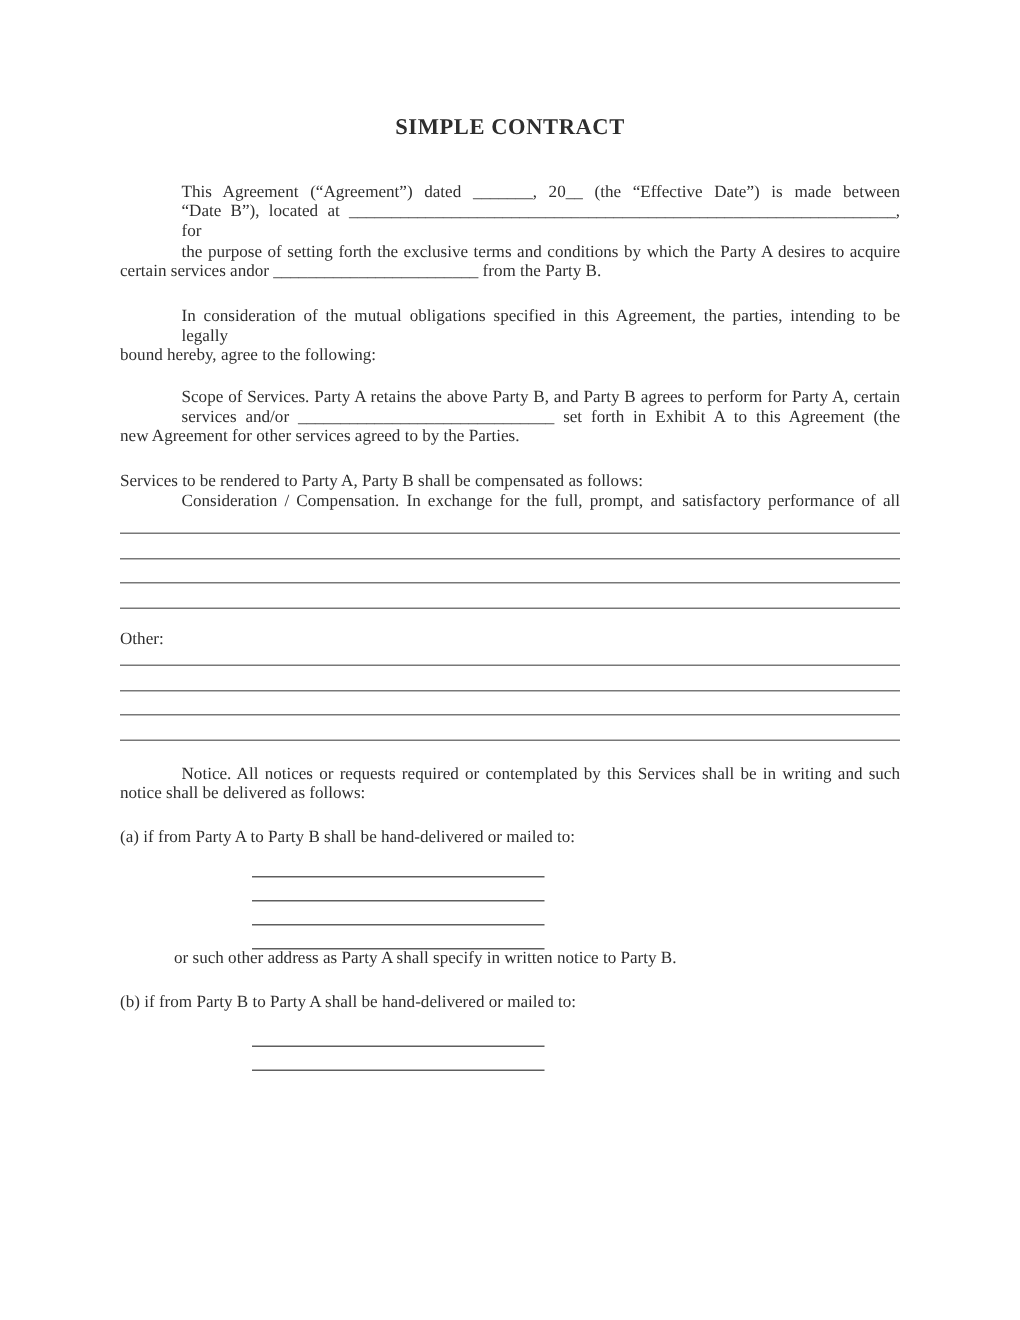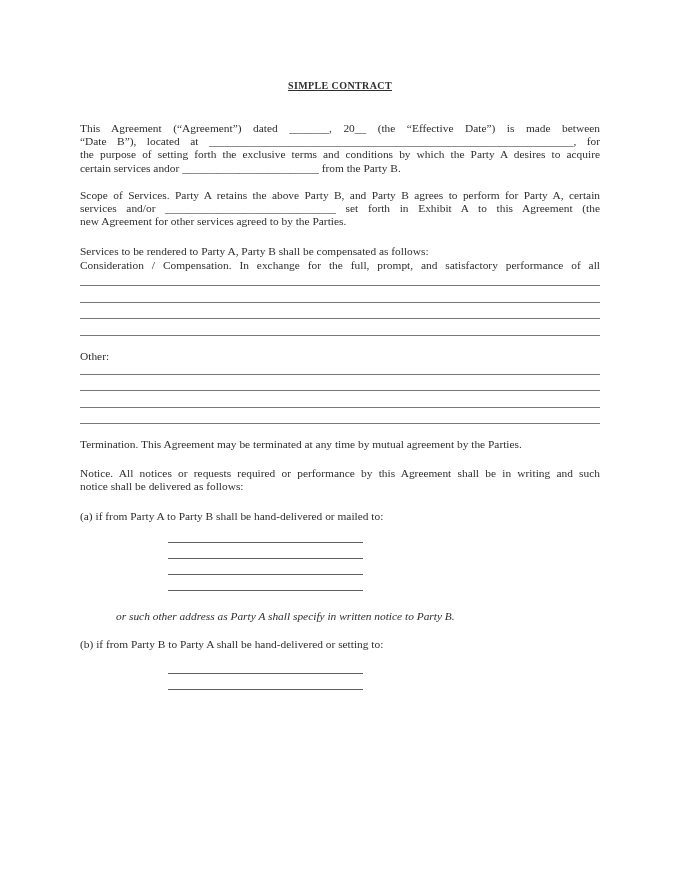--- a/index.html
+++ b/index.html
@@ -9,53 +9,56 @@
     box-sizing:border-box;
     padding:78px 80px 0 80px;
     background:#ffffff;
     font-family:"Liberation Serif", serif;
     font-size:11.4px;
     color:#2e2e2e;
     overflow:hidden;
   }
   .title{
     font-weight:bold;
-    text-decoration:underline;
     text-align:center;
-    font-size:10px;
+    font-size:15px;
     line-height:15px;
     letter-spacing:0.4px;
   }
   .para{margin:0;}
   .ln{line-height:13.2px;min-height:13.2px;}
-  .j{text-align:justify;text-align-last:justify;}
+  .j{text-align:justify;text-align-last:justify;margin-left:41px;}
   .b,.bseg{font-weight:normal;}
   .fillgroup{margin:0;}
   .fill{height:15.5px;border-bottom:1px solid #787878;}
   .fill-s{height:15px;width:195px;margin-left:88px;border-bottom:1px solid #5e5e5e;}
   .mt29{margin-top:29px;} .mt17{margin-top:17px;} .mt14{margin-top:14px;}
-  .mt16{margin-top:16px;} .mt15{margin-top:15px;} .mt19{margin-top:19px;font-style:italic;}
+  .mt16{margin-top:16px;} .mt15{margin-top:15px;} .mt19{}
   .mt7{margin-top:7px;}  .mt4{margin-top:4px;}
   .mtn2{margin-top:-2px;} .mtn5{margin-top:-5px;}
   .indent36{margin-left:36px;}
 </style>
 </head>
 <body>
 
 <div class="page">
 
   <div class="title">SIMPLE CONTRACT</div>
 
   <div class="para mt29">
     <div class="ln j"><span>This Agreement (“Agreement”) dated _______, 20__ (the “Effective Date”) is made between</span></div>
     <div class="ln j"><span>“Date B”), located at ________________________________________________________________, for</span></div>
     <div class="ln j"><span>the purpose of setting forth the exclusive terms and conditions by which the Party A desires to acquire</span></div>
     <div class="ln"><span>certain services andor ________________________ from the Party B.</span></div>
   </div>
 
+  <div class="para mt17">
+    <div class="ln j"><span>In consideration of the mutual obligations specified in this Agreement, the parties, intending to be legally</span></div>
+    <div class="ln"><span>bound hereby, agree to the following:</span></div>
+  </div>
 
   <div class="para mt14">
     <div class="ln j"><span class="bseg">Scope of Services.</span><span> Party A retains the above Party B, and Party B agrees to perform for Party A, certain</span></div>
     <div class="ln j"><span>services and/or ______________________________ set forth in </span><span class="bseg">Exhibit A</span><span> to this Agreement (the</span></div>
     <div class="ln"><span>new Agreement for other services agreed to by the Parties.</span></div>
   </div>
 
   <div class="para mt17">
     <div class="ln"><span>Services to be rendered to Party A, Party B shall be compensated as follows:</span></div>
     <div class="ln j"><span class="bseg">Consideration / Compensation.</span><span> In exchange for the full, prompt, and satisfactory performance of all</span></div>
@@ -72,49 +75,46 @@
     <div class="ln"><span class="bseg">Other:</span></div>
   </div>
 
   <div class="fillgroup mtn5">
     <div class="fill"></div>
     <div class="fill"></div>
     <div class="fill"></div>
     <div class="fill"></div>
   </div>
 
-  <div class="para mt14">
-    <div class="ln"><span class="bseg">Termination.</span><span> This Agreement may be terminated at any time by mutual agreement by the Parties.</span></div>
-  </div>
 
   <div class="para mt14">
   </div>
 
   <div class="para mt16">
-    <div class="ln j"><span class="bseg">Notice.</span><span> All notices or requests required or performance by this Agreement shall be in writing and such</span></div>
+    <div class="ln j"><span class="bseg">Notice.</span><span> All notices or requests required or contemplated by this Services shall be in writing and such</span></div>
     <div class="ln"><span>notice shall be delivered as follows:</span></div>
   </div>
 
   <div class="para mt16">
     <div class="ln"><span>(a) if from Party A to Party B shall be hand-delivered or mailed to:</span></div>
   </div>
 
   <div class="fillgroup mt4">
     <div class="fill-s"></div>
     <div class="fill-s"></div>
     <div class="fill-s"></div>
     <div class="fill-s"></div>
   </div>
 
   <div class="para mt19 indent36">
     <div class="ln"><span>or such other address as Party A shall specify in written notice to Party B.</span></div>
   </div>
 
   <div class="para mt15">
-    <div class="ln"><span>(b) if from Party B to Party A  shall be hand-delivered or setting to:</span></div>
+    <div class="ln"><span>(b) if from Party B to Party A  shall be hand-delivered or mailed to:</span></div>
   </div>
 
   <div class="fillgroup mt7">
     <div class="fill-s"></div>
     <div class="fill-s"></div>
   </div>
 
 </div>
 
 </body></html>

